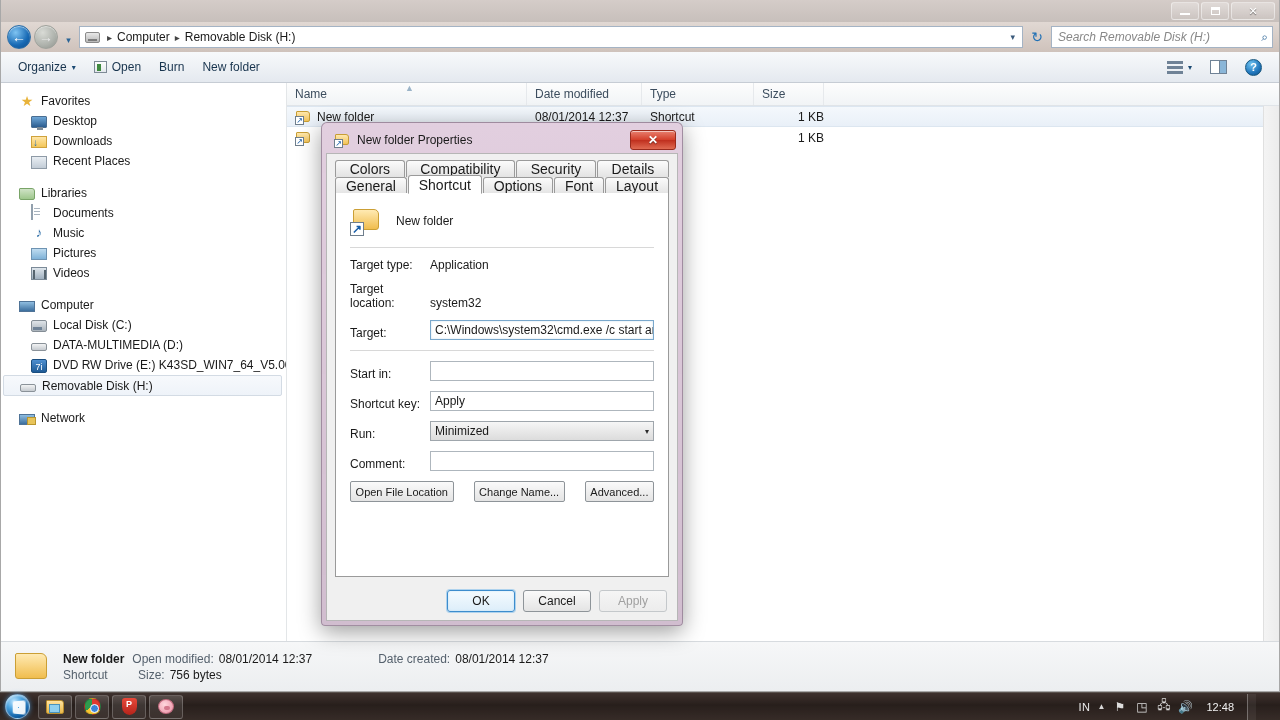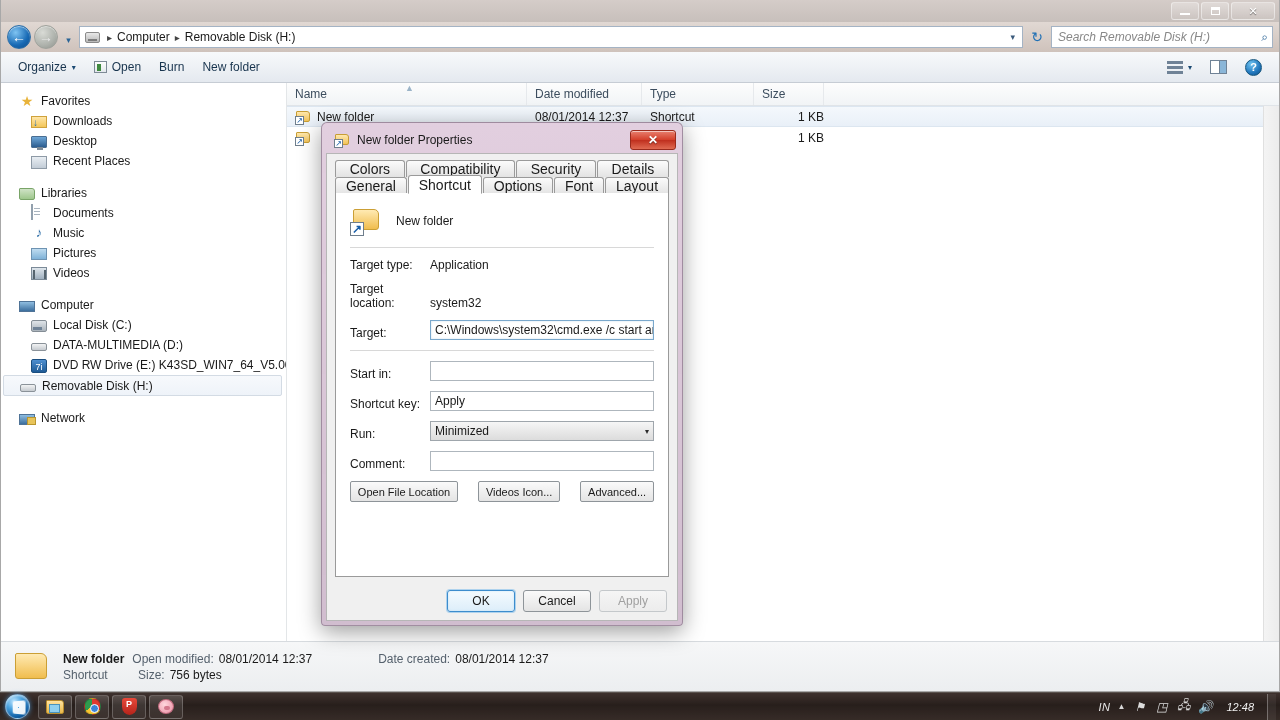--- a/index.html
+++ b/index.html
@@ -396,21 +396,21 @@
     background: linear-gradient(180deg,#e8493a,#b5231a);
     border-radius: 3px 3px 50% 50%;
     color:#fff; font-size:9px; font-weight:bold; text-align:center; line-height:13px;
   }
   .tb-pig {
     width:16px; height:15px; border-radius:50%;
     background: radial-gradient(circle at 40% 35%, #ffd6dd, #f0a3b4 70%, #d3788c);
     border: 1px solid #c06b7e; position: relative;
   }
   .tb-pig::after { content:""; position:absolute; left:5px; top:6px; width:6px; height:4px; border-radius:2px; background:#d3788c; }
-  .tray { margin-left: auto; display: flex; align-items: center; gap: 7px; padding-right: 4px; color: #e8e8e8; font-size: 11px; font-style: italic; }
+  .tray { margin-left: auto; display: flex; align-items: center; gap: 7px; padding-right: 24px; color: #e8e8e8; font-size: 11px; }
   .tray-lang { font-size: 11px; letter-spacing: .5px; }
   .tray-chev { font-size: 8px; color: #d8d8d8; }
   .tray-ico { width: 15px; height: 15px; display:flex; align-items:center; justify-content:center; color:#dcdcdc; font-size: 12px; }
   .tray-clock { font-size: 11px; color: #f0f0f0; padding: 0 6px; }
   .showdesk { width: 9px; height: 26px; border-left: 1px solid rgba(255,255,255,.3); background: rgba(255,255,255,.06); }
 </style>
 </head>
 <body>
 
 <div id="desktop">
@@ -483,26 +483,26 @@
     <div class="body">
 
       <div class="navpane">
 
         <div class="navgroup">
           <div class="navrow head">
             <span class="ico ico-star">★</span>
             <span>Favorites</span>
           </div>
           <div class="navrow child">
+            <span class="ico ico-desktop"></span>
+            <span>Desktop</span>
+          </div>
+          <div class="navrow child">
             <span class="ico ico-dl"></span>
             <span>Downloads</span>
-          </div>
-          <div class="navrow child">
-            <span class="ico ico-desktop"></span>
-            <span>Desktop</span>
           </div>
           <div class="navrow child">
             <span class="ico ico-recent"></span>
             <span>Recent Places</span>
           </div>
         </div>
 
         <div class="navgroup">
           <div class="navrow head">
             <span class="ico ico-lib"></span>
@@ -680,21 +680,21 @@
             <span class="caret">▾</span>
           </span>
         </div>
         <div class="frow">
           <span class="flabel">Comment:</span>
           <span class="finput"></span>
         </div>
 
         <div class="btnrow">
           <div class="sbtn">Open File Location</div>
-          <div class="sbtn">Videos Icon...</div>
+          <div class="sbtn">Change Name...</div>
           <div class="sbtn">Advanced...</div>
         </div>
       </div>
 
       <div class="dlg-footer">
         <div class="dbtn default">OK</div>
         <div class="dbtn">Cancel</div>
         <div class="dbtn disabled">Apply</div>
       </div>
     </div>

